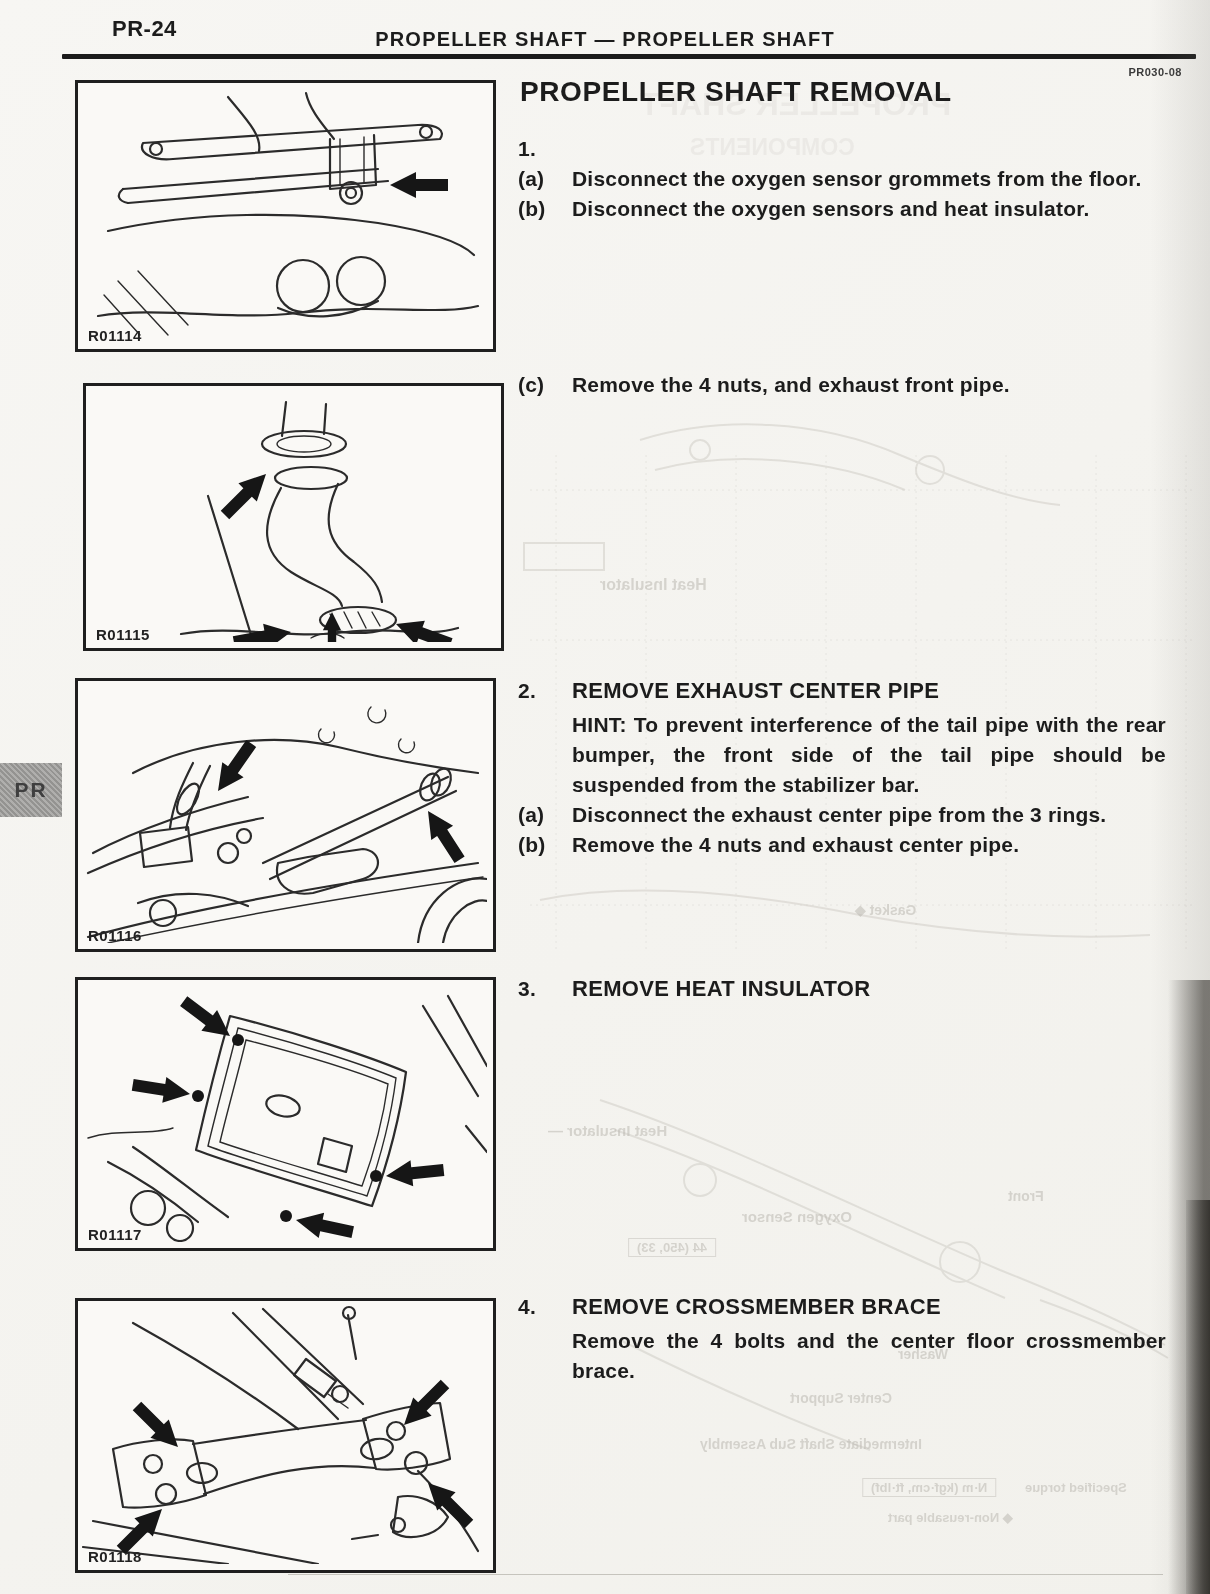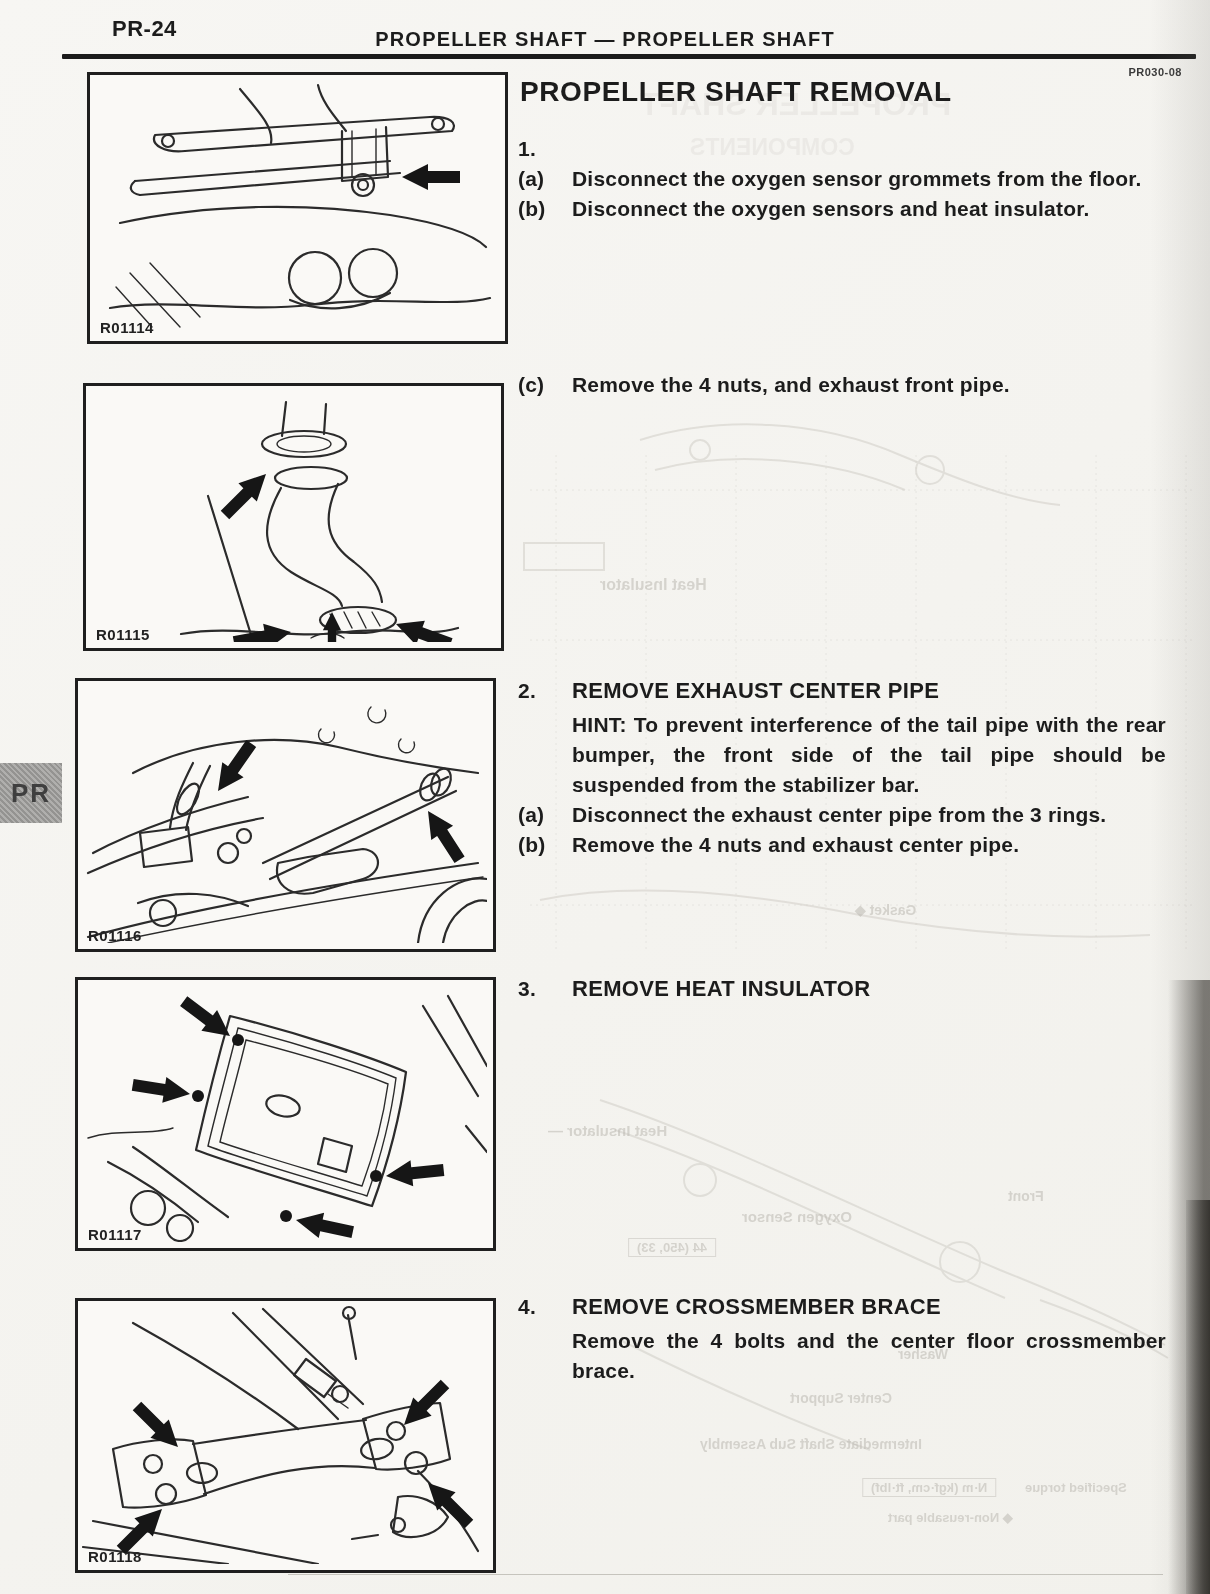--- a/index.html
+++ b/index.html
@@ -10,25 +10,25 @@
   }
   .abs{position:absolute;}
   
   .page-number{left:76px;top:16px;font-size:22px;font-weight:700;letter-spacing:.5px;margin-left:36px;}
   .running-header{left:0;top:28px;width:1210px;text-align:center;font-size:20px;font-weight:700;letter-spacing:1.2px;}
   .header-rule{left:62px;top:54px;width:1134px;height:5px;background:#1b1b1b;border-radius:1px;}
   .doc-code{left:1062px;top:66px;width:120px;text-align:right;font-size:11px;font-weight:700;color:#3a3a3a;letter-spacing:.5px;}
   .section-title{left:520px;top:76px;font-size:28px;font-weight:700;letter-spacing:.6px;}
   
   .side-tab{
-    left:0;top:763px;width:62px;height:60px;display:flex;align-items:center;justify-content:center;
+    left:0;top:763px;width:62px;height:54px;display:flex;align-items:center;justify-content:center;
     background:
       repeating-linear-gradient(45deg,rgba(90,90,90,.28) 0 2px,rgba(190,190,190,.28) 2px 4px),
       #aaa9a6;
-    color:#3f3f3f;font-size:26px;font-weight:700;letter-spacing:2px;text-align:right;
+    color:#3f3f3f;font-size:21px;font-weight:700;letter-spacing:2px;text-align:right;
   }
   
   .figure{background:#faf9f6;border:3px solid #1f1f1f;}
   .fig-label{position:absolute;left:10px;bottom:5px;font-size:15px;font-weight:700;color:#222;letter-spacing:.5px;}
   .figure svg{position:absolute;left:0;top:0;}
   .sk{stroke:#2b2b2b;stroke-width:2.2;fill:none;stroke-linecap:round;stroke-linejoin:round;}
   .skf{fill:#161616;stroke:none;}
   .skt{stroke:#2b2b2b;stroke-width:1.4;fill:none;stroke-linecap:round;}
   
   .step{left:518px;width:648px;font-size:21px;line-height:30px;font-weight:600;letter-spacing:.2px;}
@@ -101,21 +101,21 @@
   <div class="ghost abs" style="left:888px;top:1510px;font-size:13px;">◆ Non-reusable part</div>
 
   <div class="abs page-number">PR-24</div>
   <div class="abs running-header">PROPELLER SHAFT  —  PROPELLER SHAFT</div>
   <div class="abs header-rule"></div>
   <div class="abs doc-code">PR030-08</div>
   <div class="abs section-title">PROPELLER SHAFT REMOVAL</div>
 
   <div class="abs side-tab">PR</div>
 
-  <div class="abs figure" style="left:75px;top:72px;width:415px;height:266px;margin-left:12px;">
+  <div class="abs figure" style="left:75px;top:80px;width:415px;height:266px;">
     <svg width="409" height="260" viewBox="0 0 409 260">
       <path class="sk" d="M150,14 C168,36 184,52 181,68"></path>
       <path class="sk" d="M228,10 C232,28 246,43 256,56"></path>
       <path class="sk" d="M65,60 L340,42 C360,41 368,48 362,56 L95,76 C75,78 60,70 65,60 Z"></path>
       <circle class="sk" cx="348" cy="49" r="6"></circle>
       <circle class="sk" cx="78" cy="66" r="6"></circle>
       <path class="sk" d="M45,106 L300,86"></path>
       <path class="sk" d="M50,120 L310,98"></path>
       <path class="sk" d="M45,106 C38,112 40,118 50,120"></path>
       <path class="sk" d="M252,56 L252,106 L298,102 L296,52"></path>

